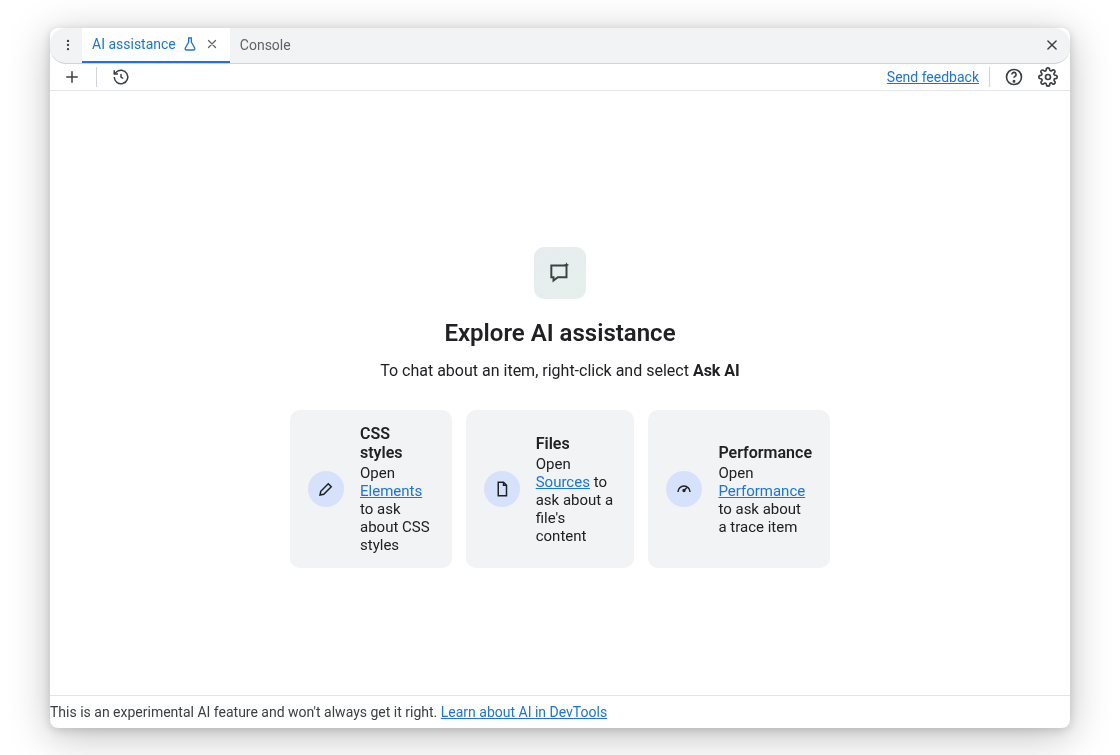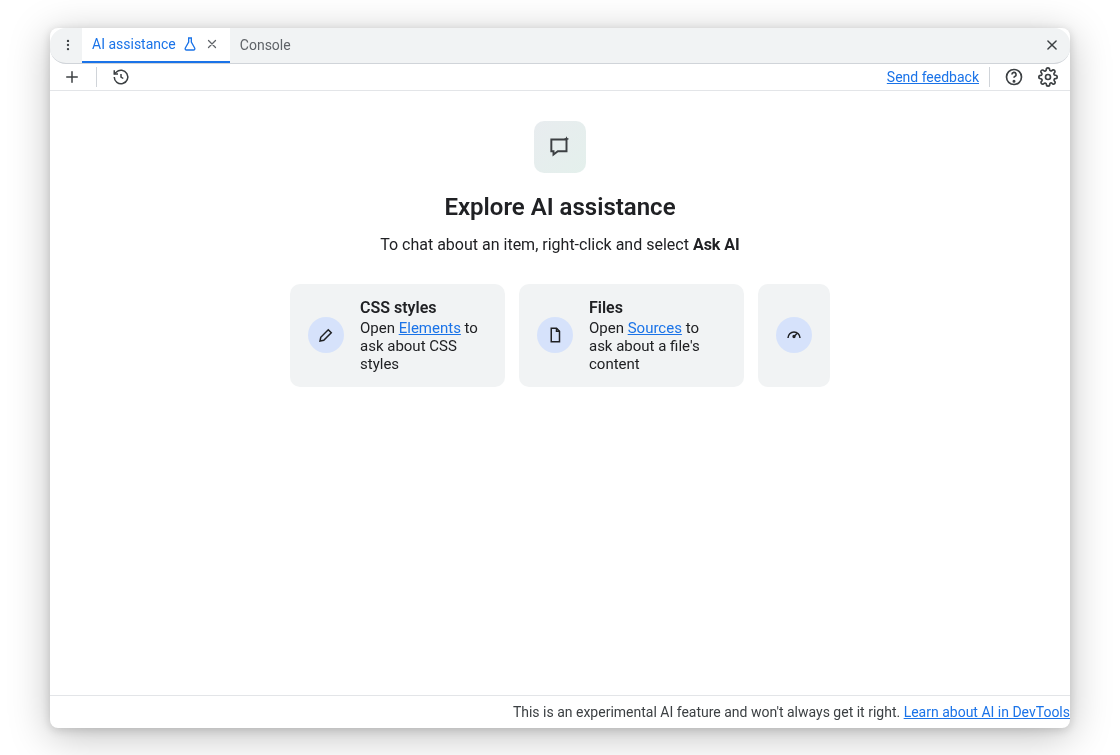--- a/index.html
+++ b/index.html
@@ -95,20 +95,21 @@
       cursor: pointer;
     }
     
     .main {
       flex: 1;
       display: flex;
       flex-direction: column;
       align-items: center;
       padding-top: 30px;
       overflow-y: auto;
+      justify-content: center;
     }
     .hero-icon {
       width: 52px; height: 52px;
       border-radius: 10px;
       background: linear-gradient(135deg, #e8ecef 0%, #e4f0ec 100%);
       display: flex; align-items: center; justify-content: center;
       margin-bottom: 20px;
     }
     .headline {
       font-size: 24px;
@@ -156,21 +157,21 @@
     }
     .card-desc a {
       color: #1a73e8;
       text-decoration: underline;
       cursor: pointer;
     }
     
     .footer {
       border-top: 1px solid #e3e5e8;
       padding: 8px 0;
-      text-align: right;
+      text-align: left;
       font-size: 14px;
       color: #3c4043;
     }
     .footer a {
       color: #1a73e8;
       text-decoration: underline;
       cursor: pointer;
     }
     svg { display: block; }
   </style>
@@ -288,20 +289,26 @@
       </div>
 
       <div class="card">
         <div class="card-icon">
           <svg width="18" height="18" viewBox="0 0 24 24" fill="none" stroke="#202124" stroke-width="2">
               <path d="M4 16a8 8 0 1 1 16 0"></path>
               <path d="M12 14l4-4"></path>
               <circle cx="12" cy="14" r="1.2" fill="#202124"></circle>
             </svg>
         </div>
+        <div class="card-body">
+          <div class="card-title">Performance</div>
+          <div class="card-desc">
+            <span>Open </span><a>Performance</a><span> to ask about a trace item</span>
+          </div>
+        </div>
       </div>
     </div>
   </div>
 
   <div class="footer">
     <span>This is an experimental AI feature and won't always get it right. </span><a>Learn about AI in DevTools</a>
   </div>
 </div>
 
 </body></html>

